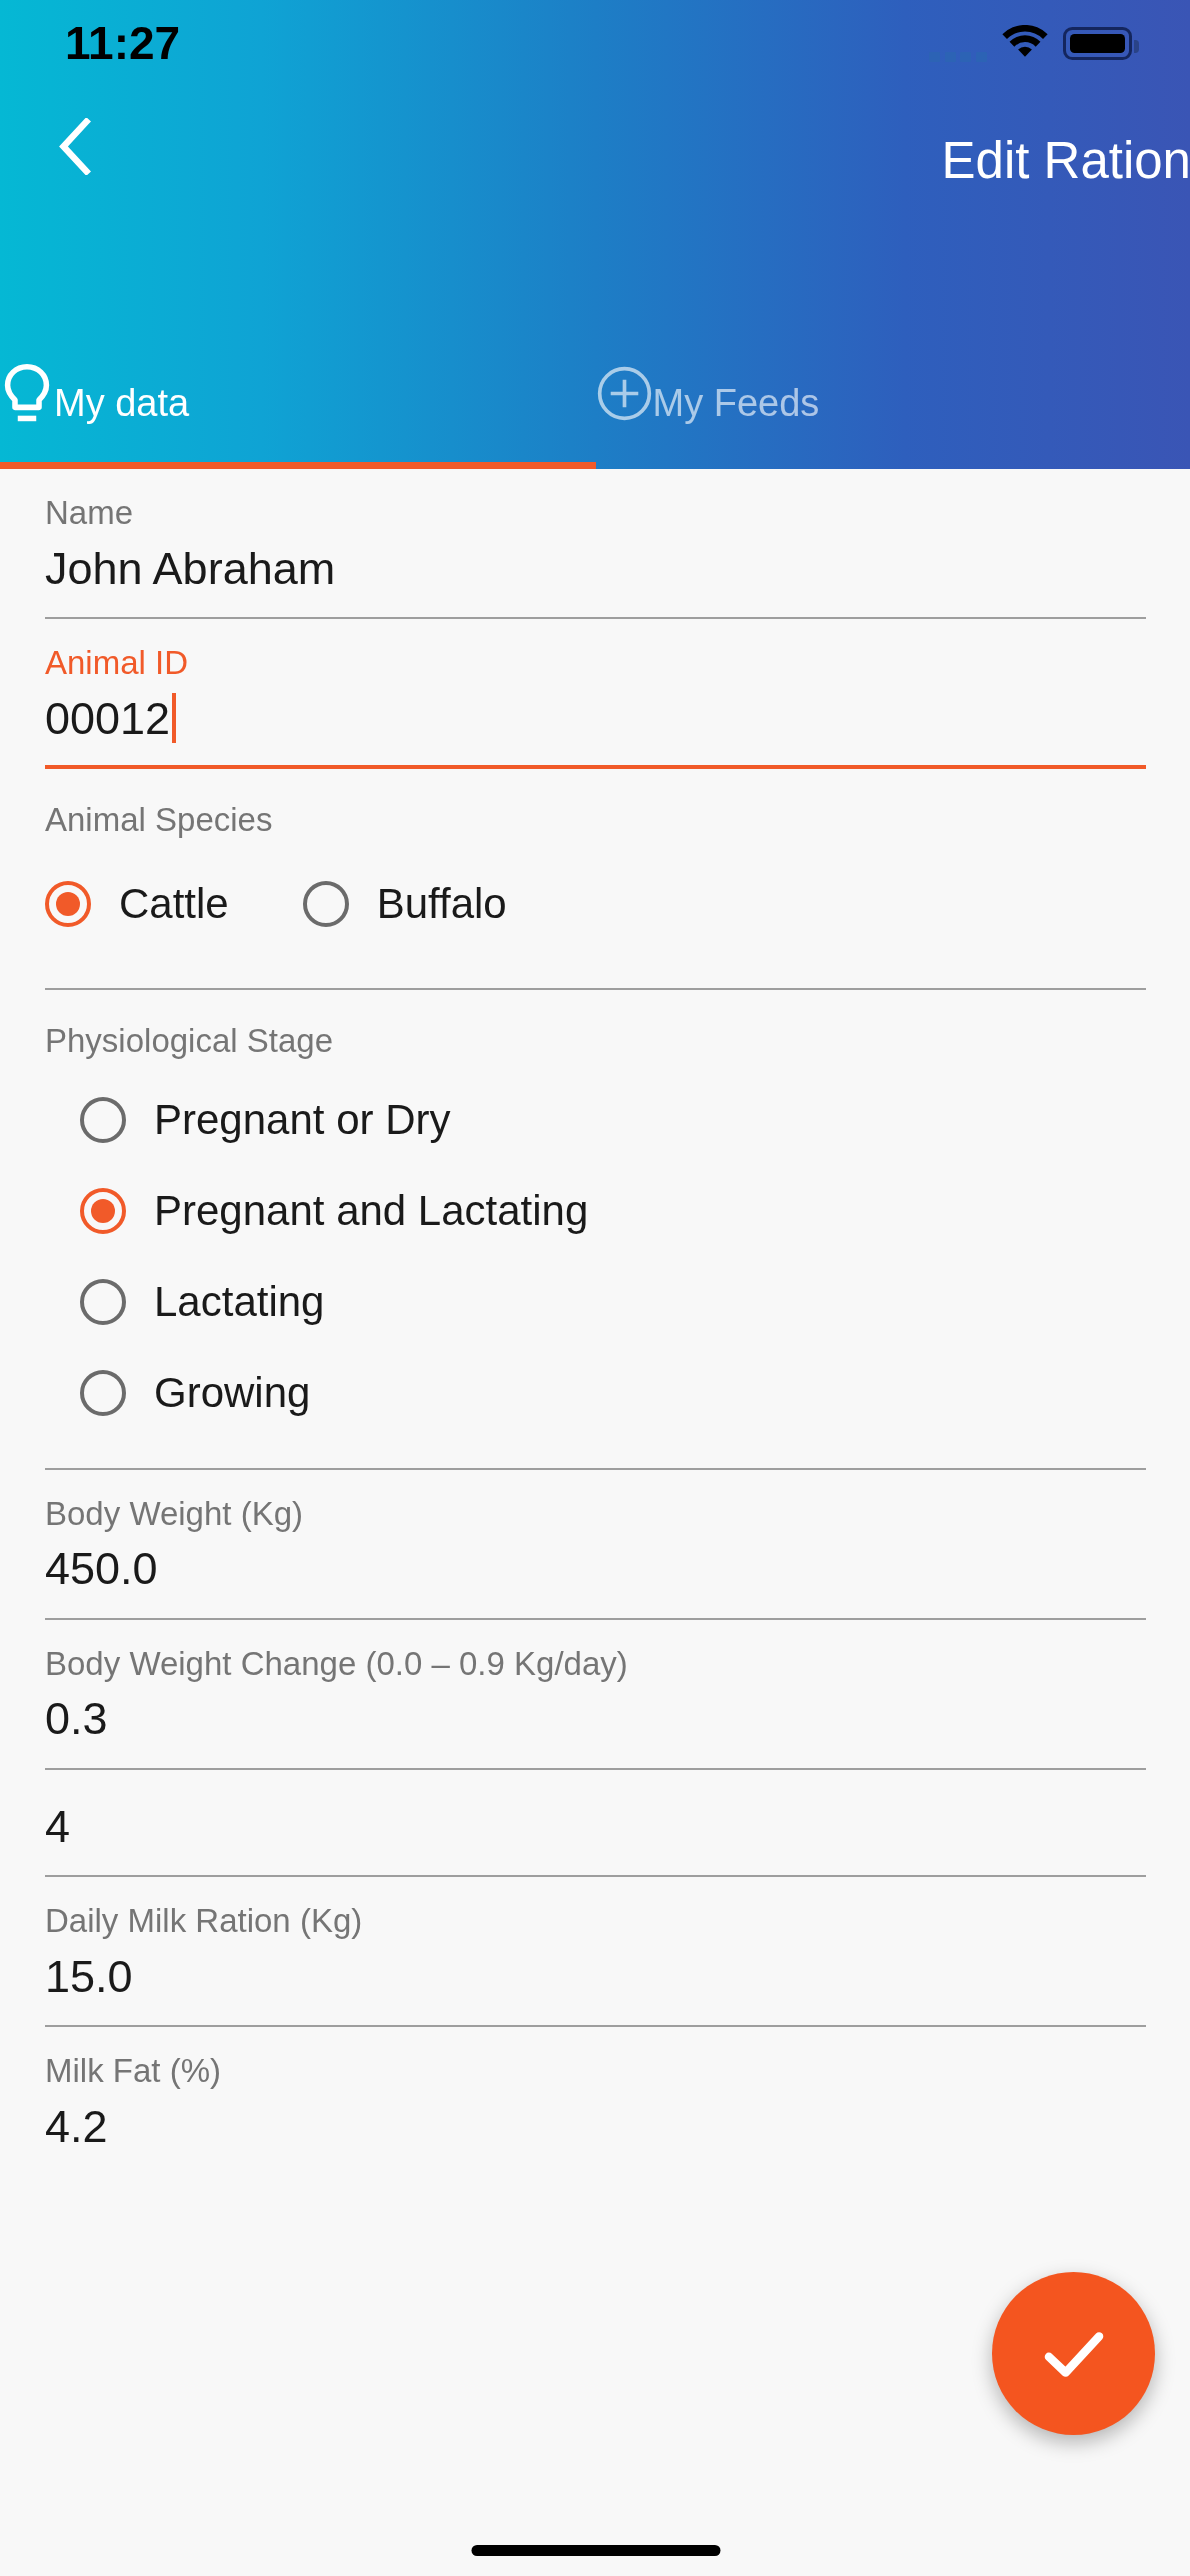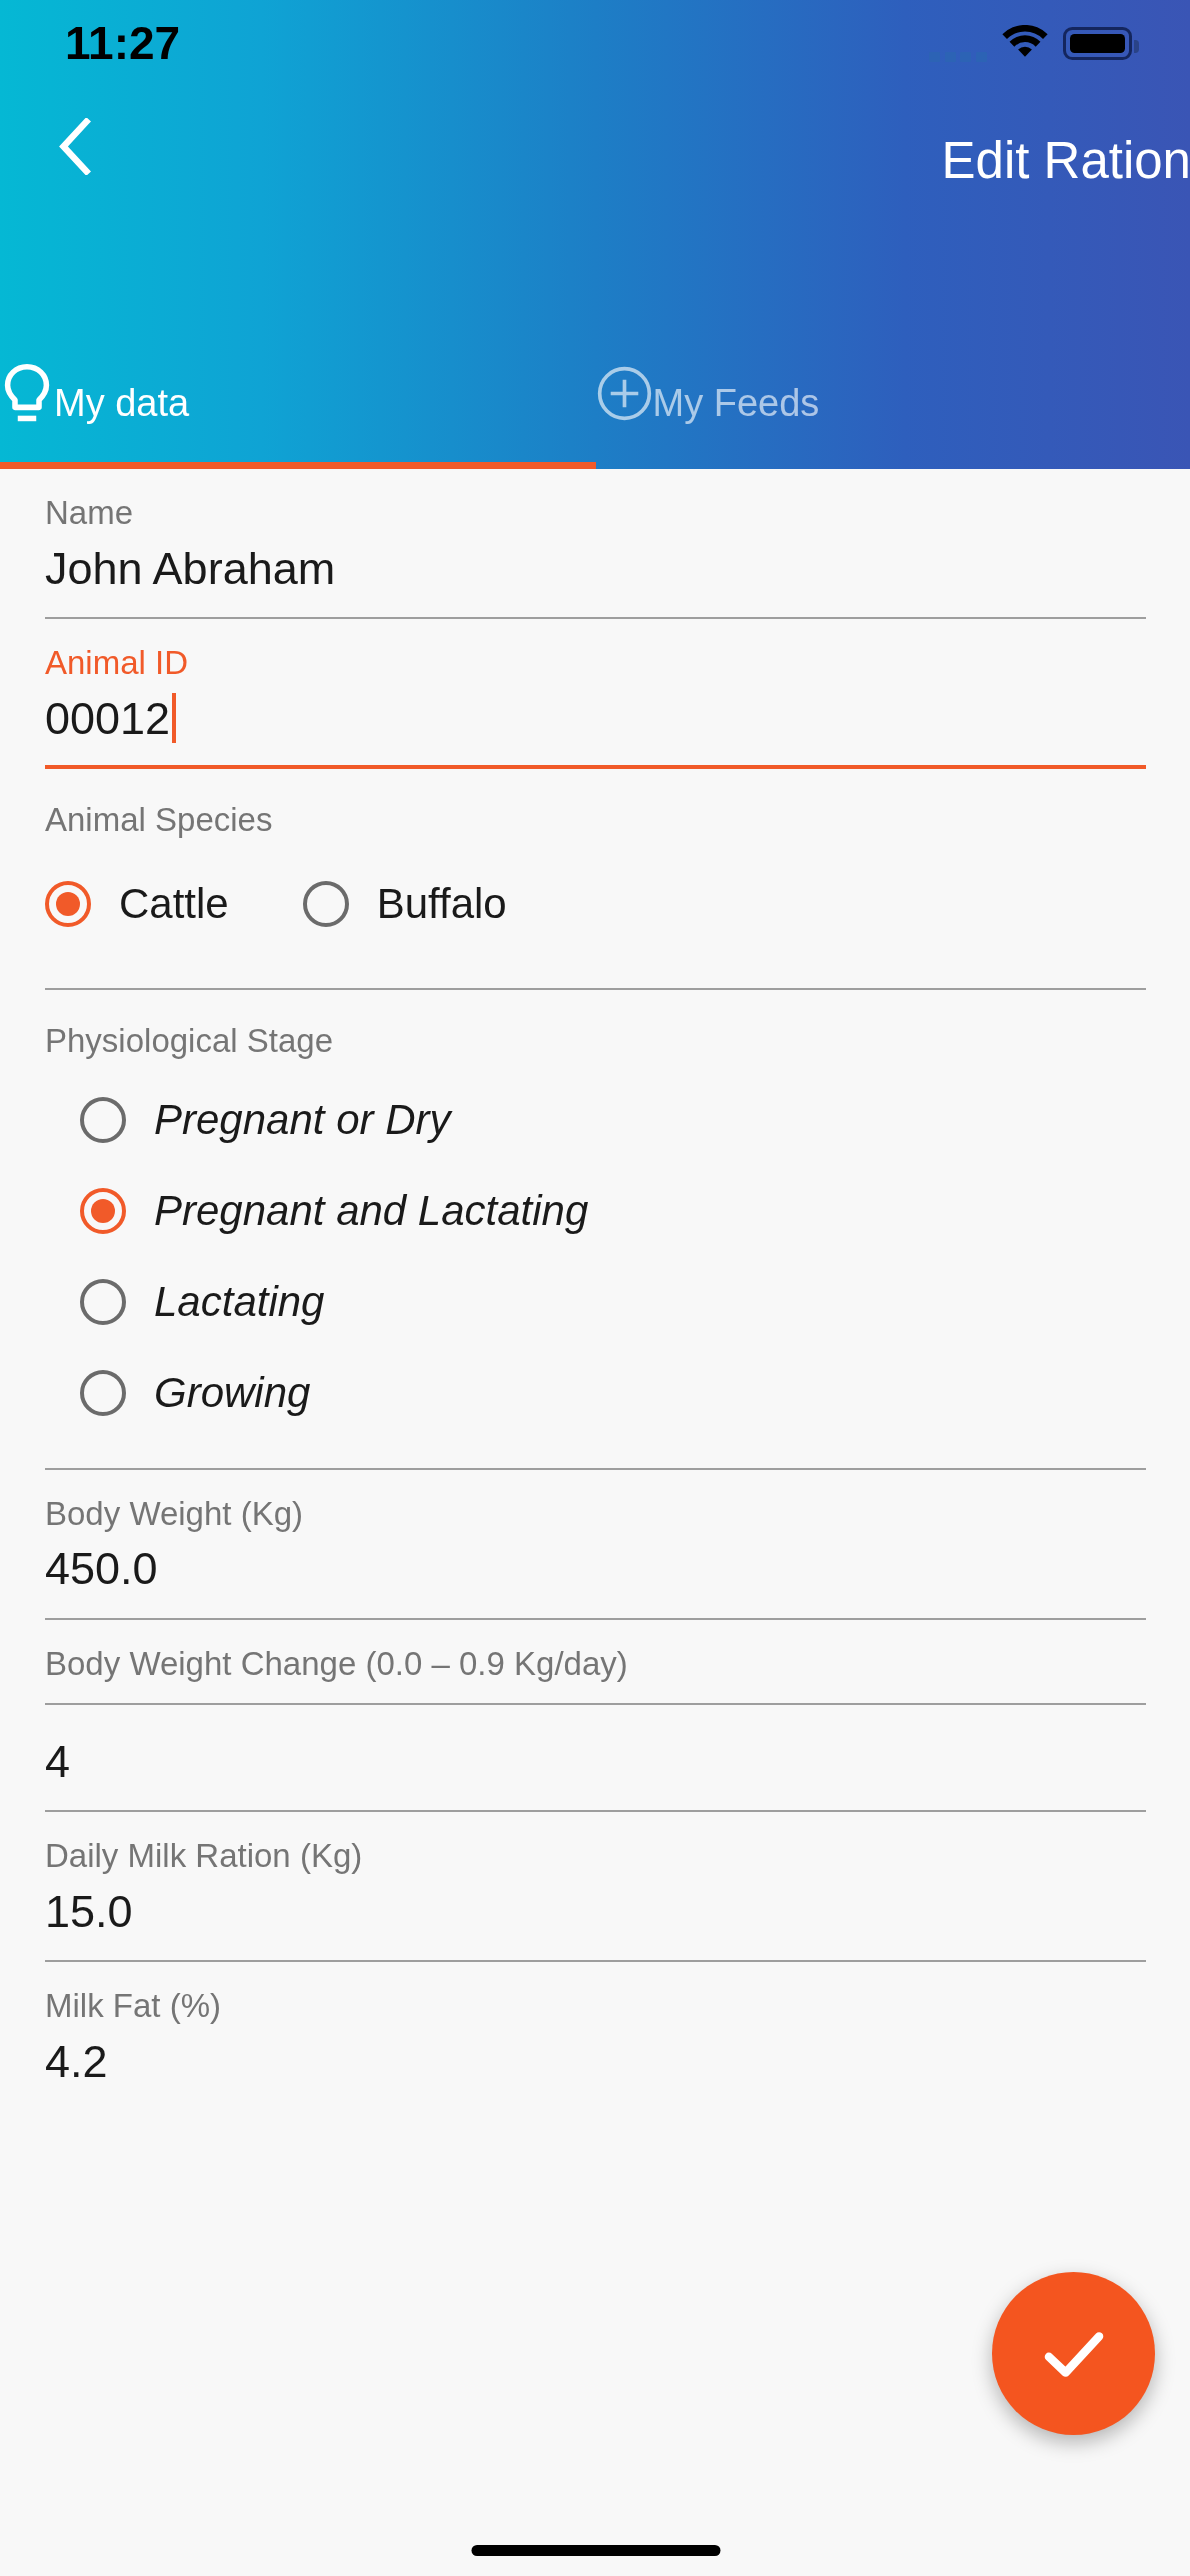--- a/index.html
+++ b/index.html
@@ -265,21 +265,21 @@
     height: 24px;
     border-radius: 50%;
     background: #f15a29;
   }
   .radio-label {
     margin-left: 28px;
     font-size: 42px;
     color: #1a1a1a;
     line-height: 46px;
   }
-  .radio-list { margin-top: 18.5px; font-style: italic; }
+  .radio-list { margin-top: 18.5px; }
   .radio-list .radio-item {
     margin-left: 35px;
     height: 76px;
     margin-top: 15px;
     margin-bottom: 15px;
   }
 
   
   .fab {
     position: absolute;
@@ -431,20 +431,23 @@
     <div class="field">
       <div class="field-label">Body Weight (Kg)</div>
       <div class="field-value-row">
         <span class="field-value">450.0</span>
       </div>
       <div class="underline"></div>
     </div>
 
     <div class="field">
       <div class="field-label">Body Weight Change (0.0 – 0.9 Kg/day)</div>
+      <div class="field-value-row">
+        <span class="field-value">0.3</span>
+      </div>
       <div class="underline"></div>
     </div>
 
     <div class="field">
       <div class="field-value-row">
         <span class="field-value">4</span>
       </div>
       <div class="underline"></div>
     </div>
 

